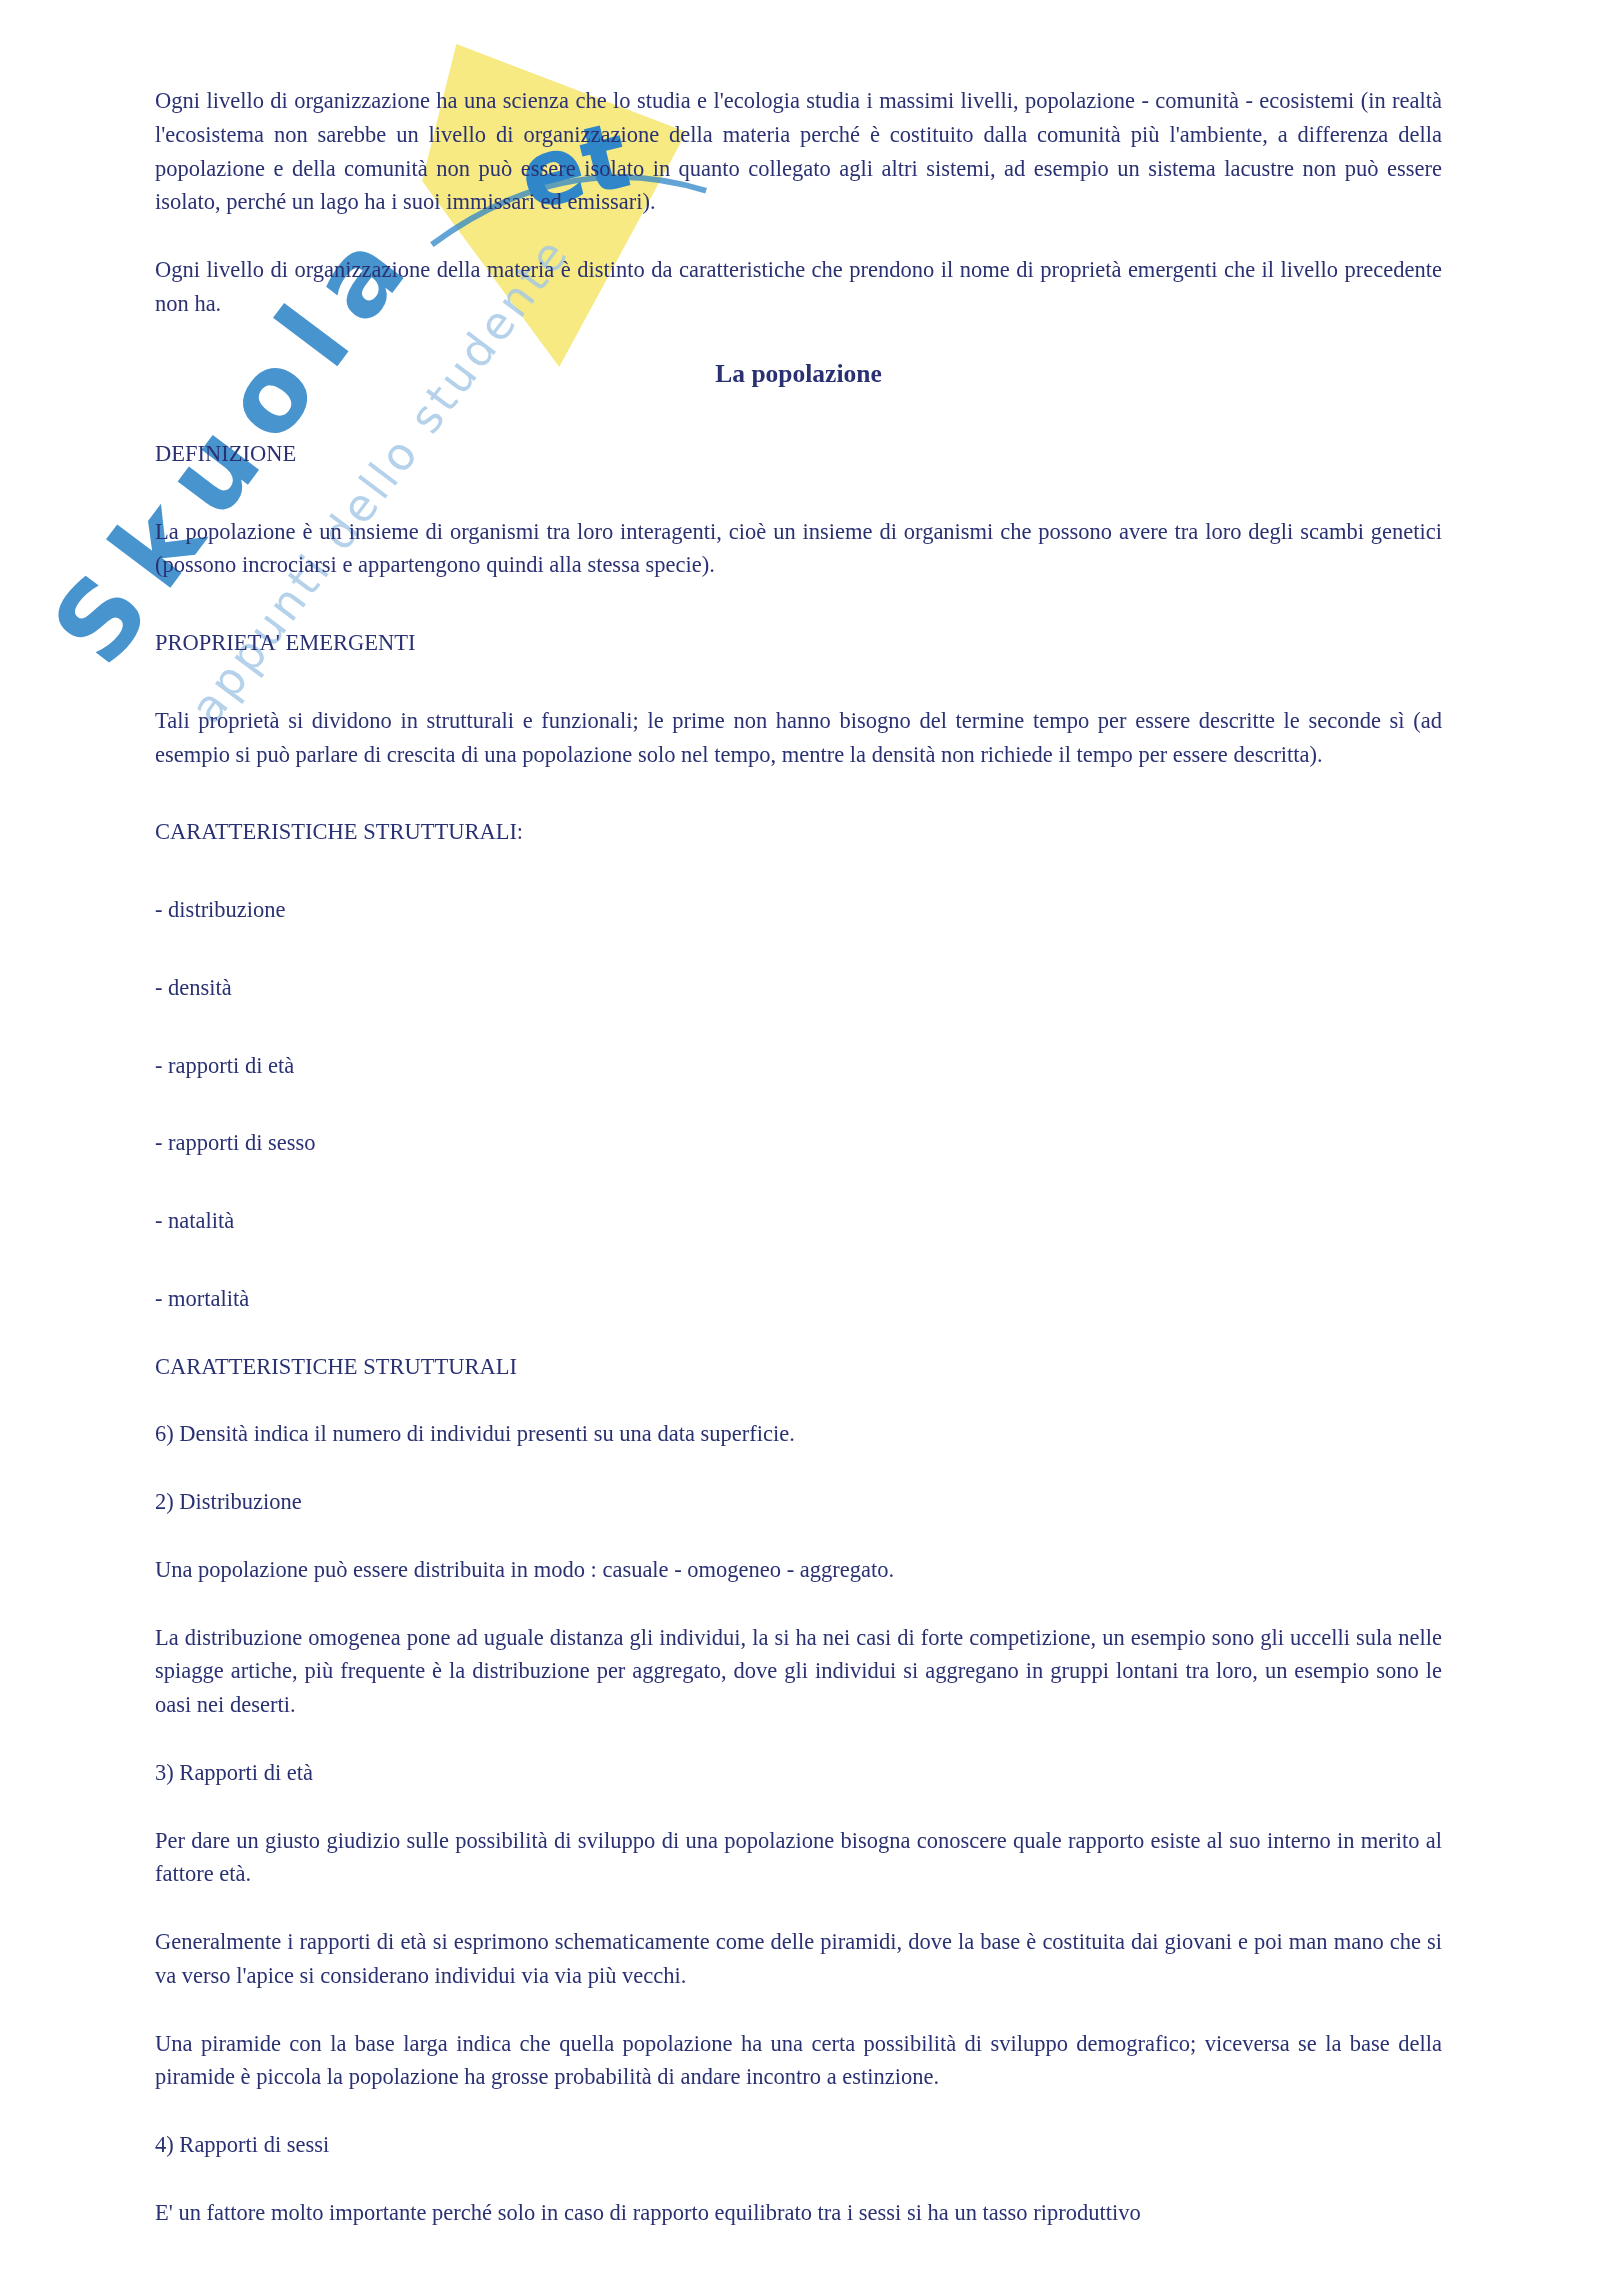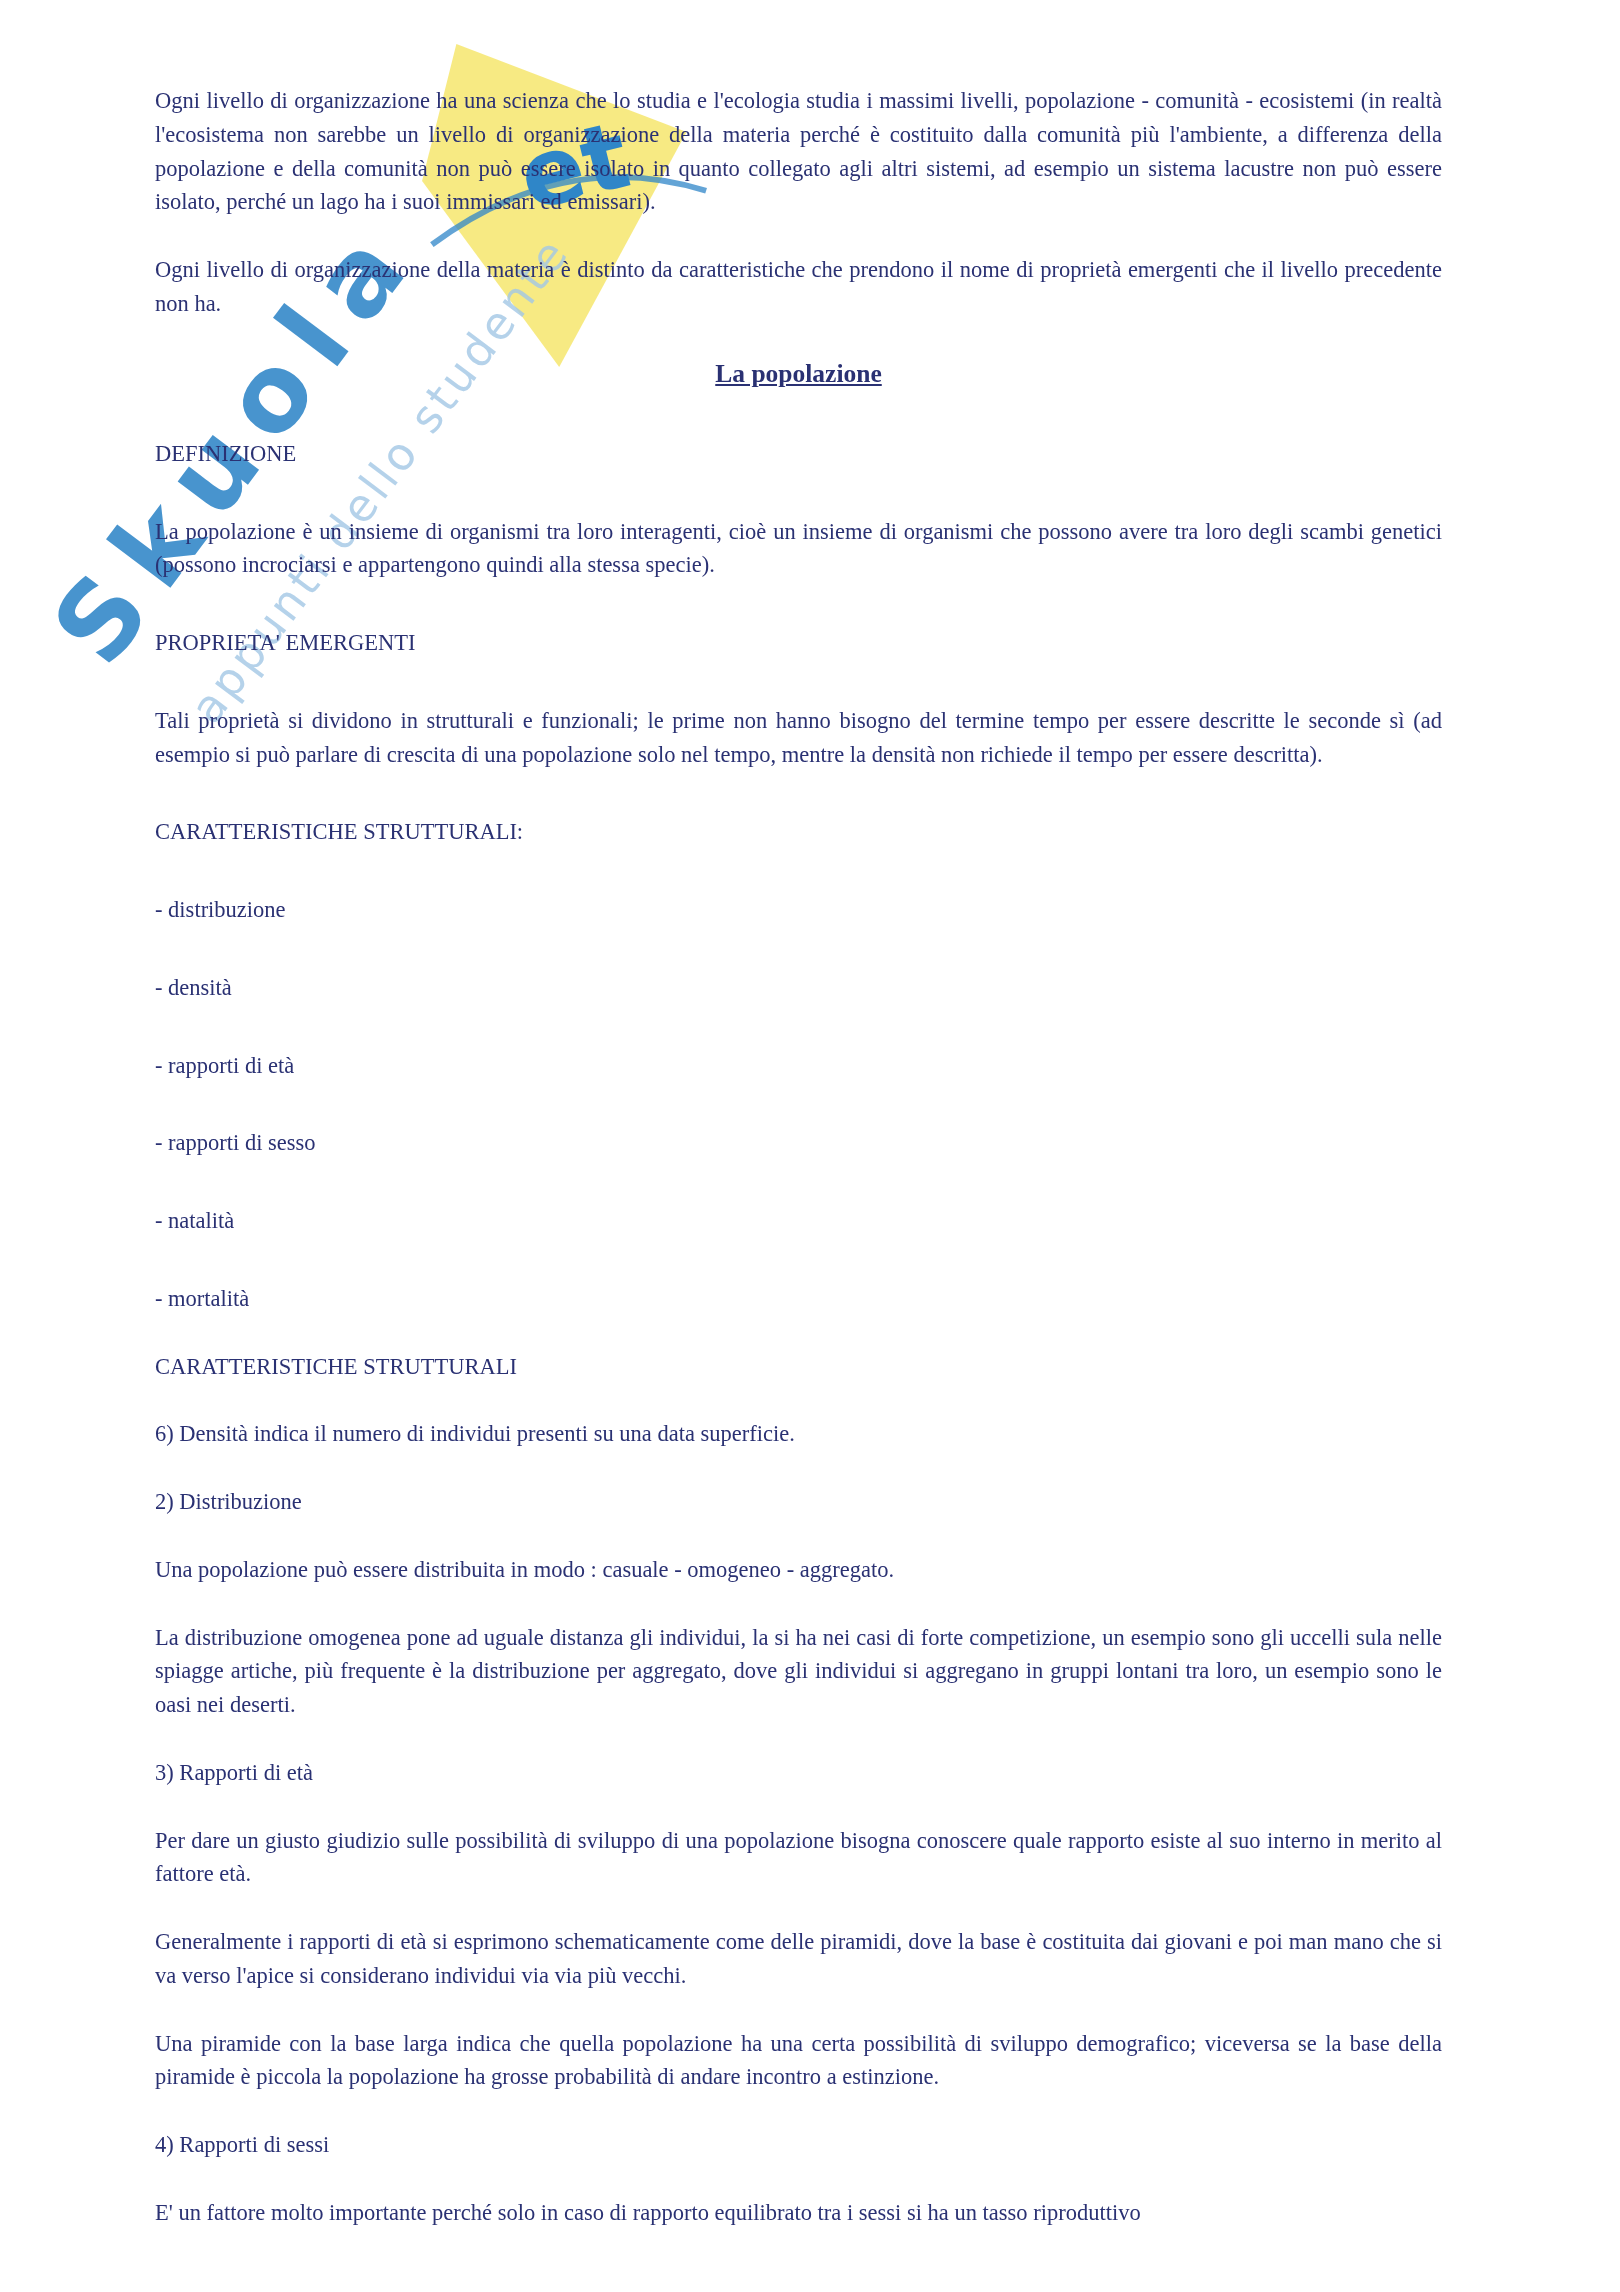--- a/index.html
+++ b/index.html
@@ -70,21 +70,20 @@
   }
   .block .line {
     display: block;
     margin-top: 44px;
   }
   .doc-title {
     text-align: center;
     font-weight: bold;
     font-size: 25.5px;
     margin: 3.9px 0 41px 0;
-    text-decoration: underline;
   }
 </style>
 </head>
 <body>
 
 <div class="watermark">
   <svg class="wm-yellow" viewBox="0 0 310 340" xmlns="http://www.w3.org/2000/svg">
     <polygon points="40,5 275,95 145,335 5,145" fill="#f7e97c" opacity="0.95"></polygon>
     <path d="M 15,210 Q 150,110 295,155" stroke="#2f86c8" stroke-width="6" fill="none" opacity="0.75"></path>
     <text x="105" y="165" font-size="95" font-weight="bold" fill="#2f86c8" font-family="DejaVu Sans, sans-serif" transform="rotate(-14 150 130)">et</text>

